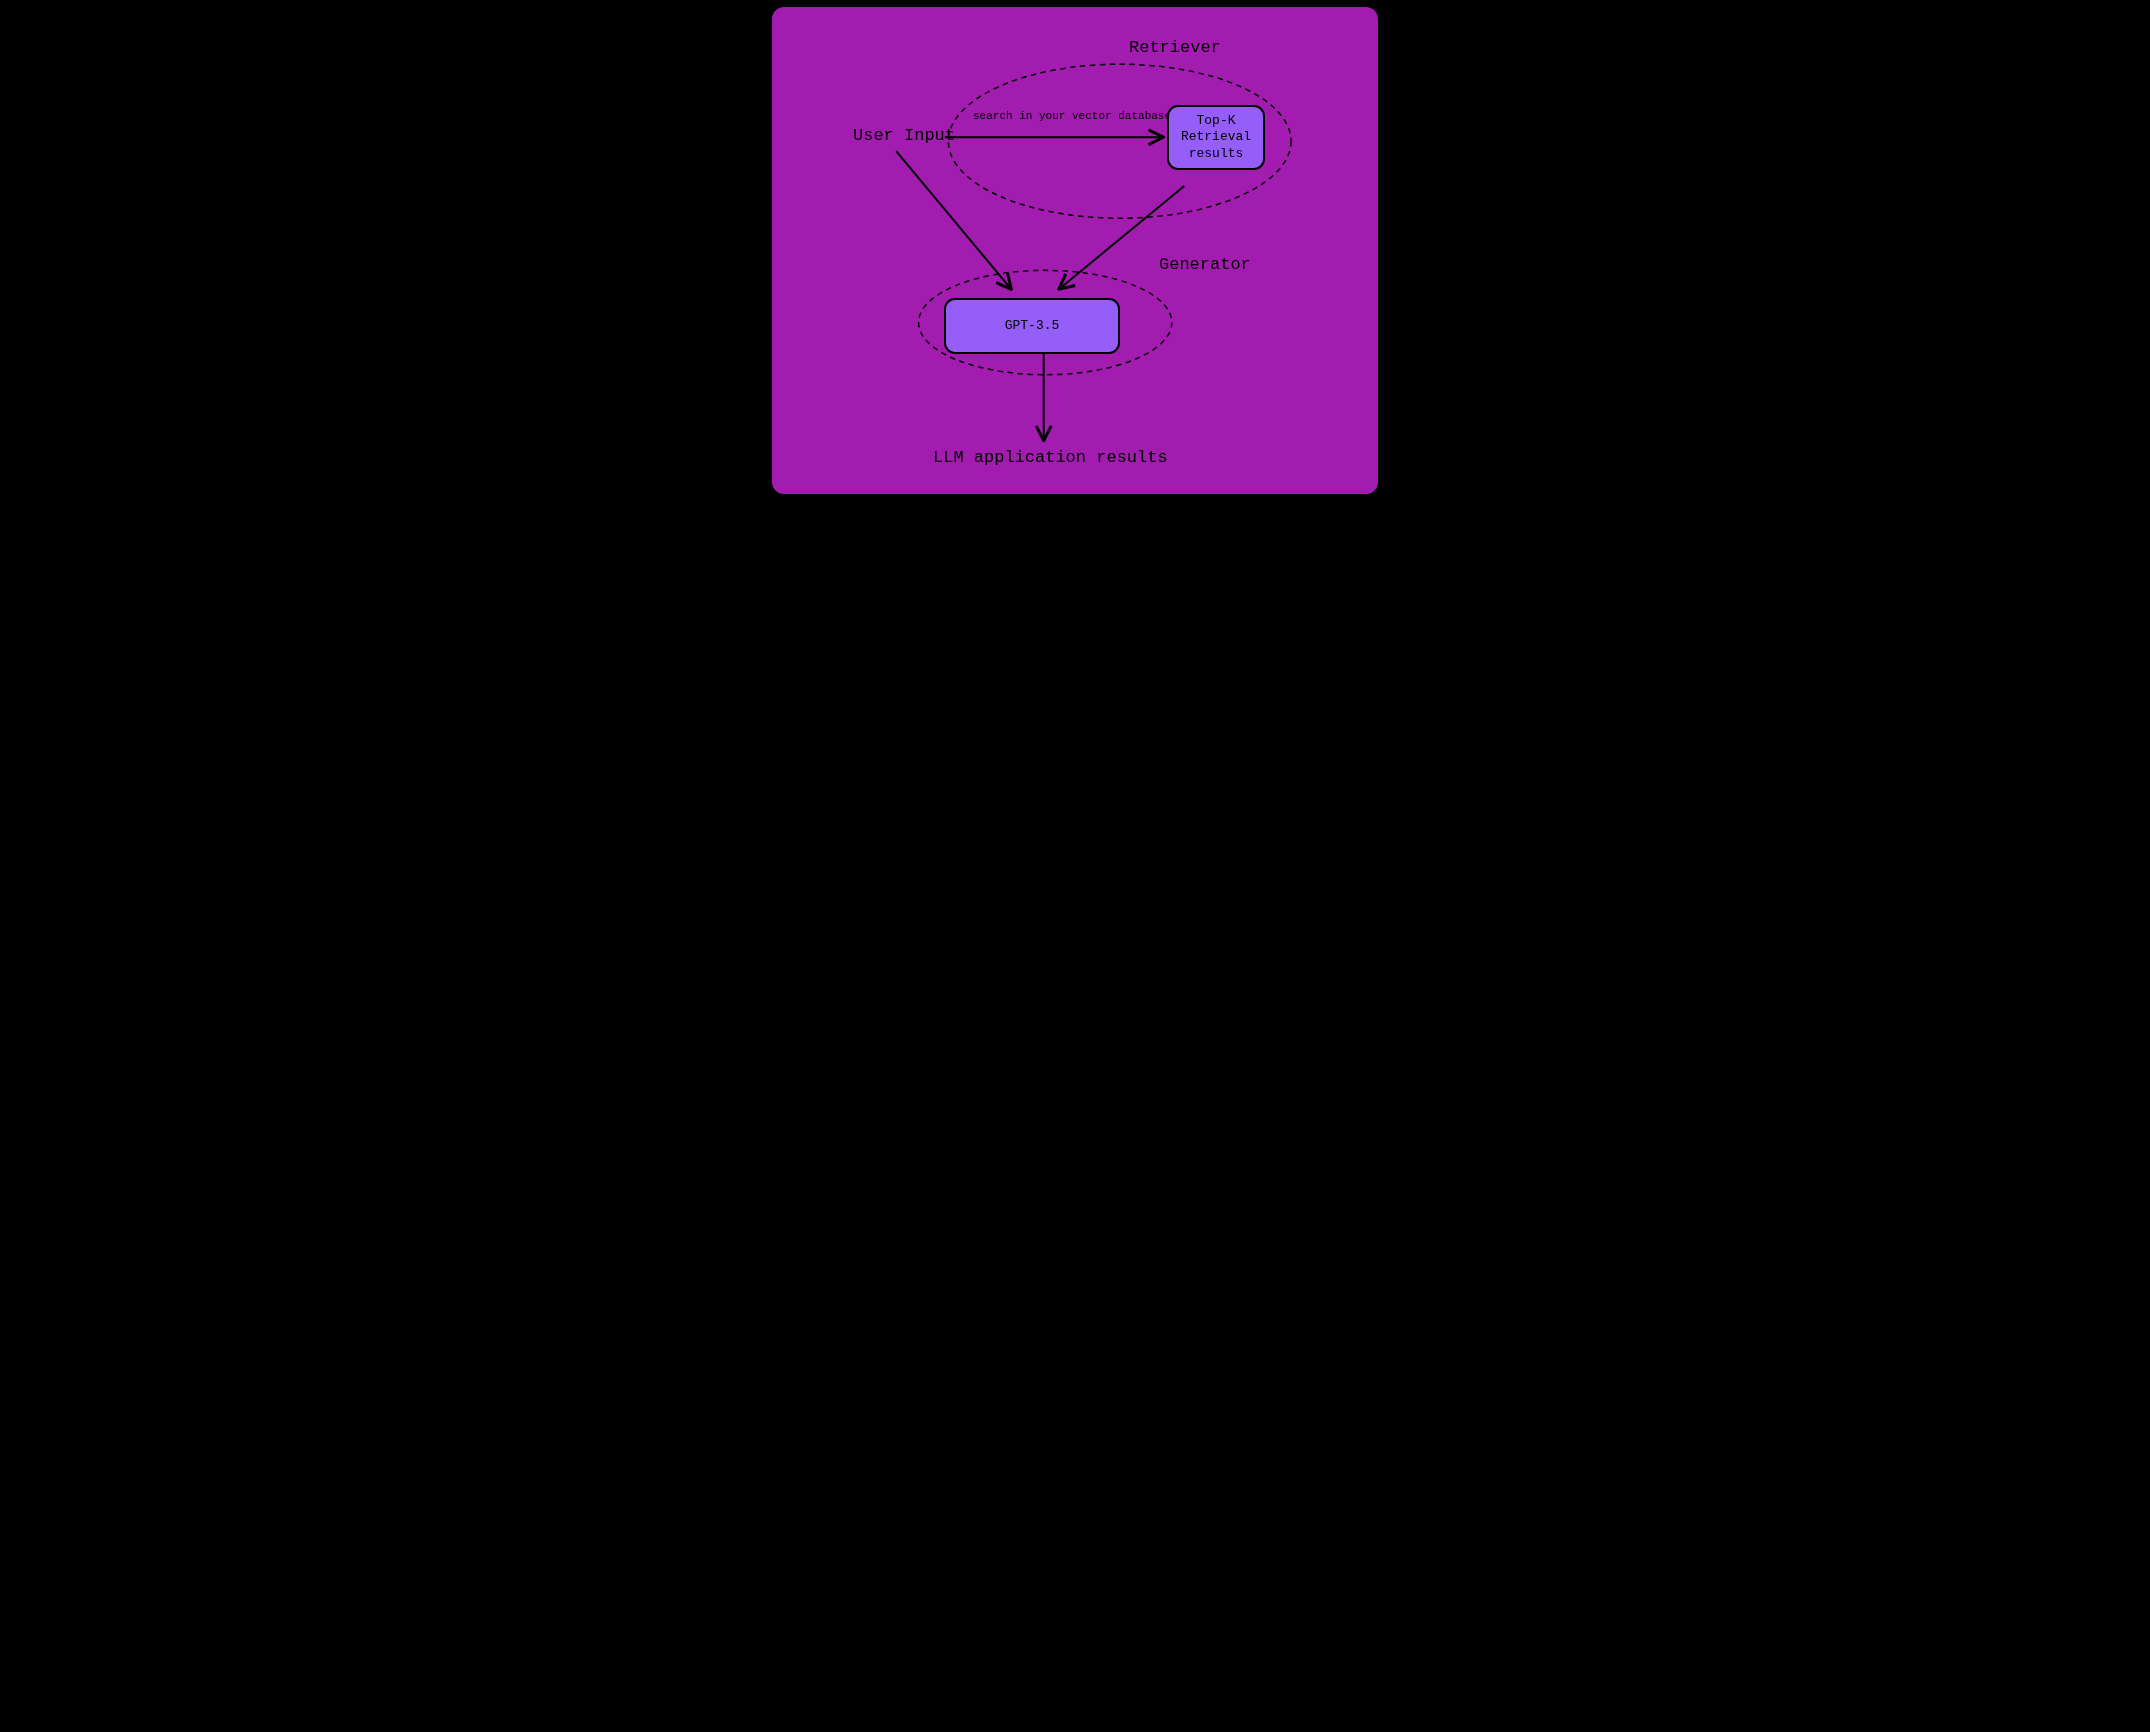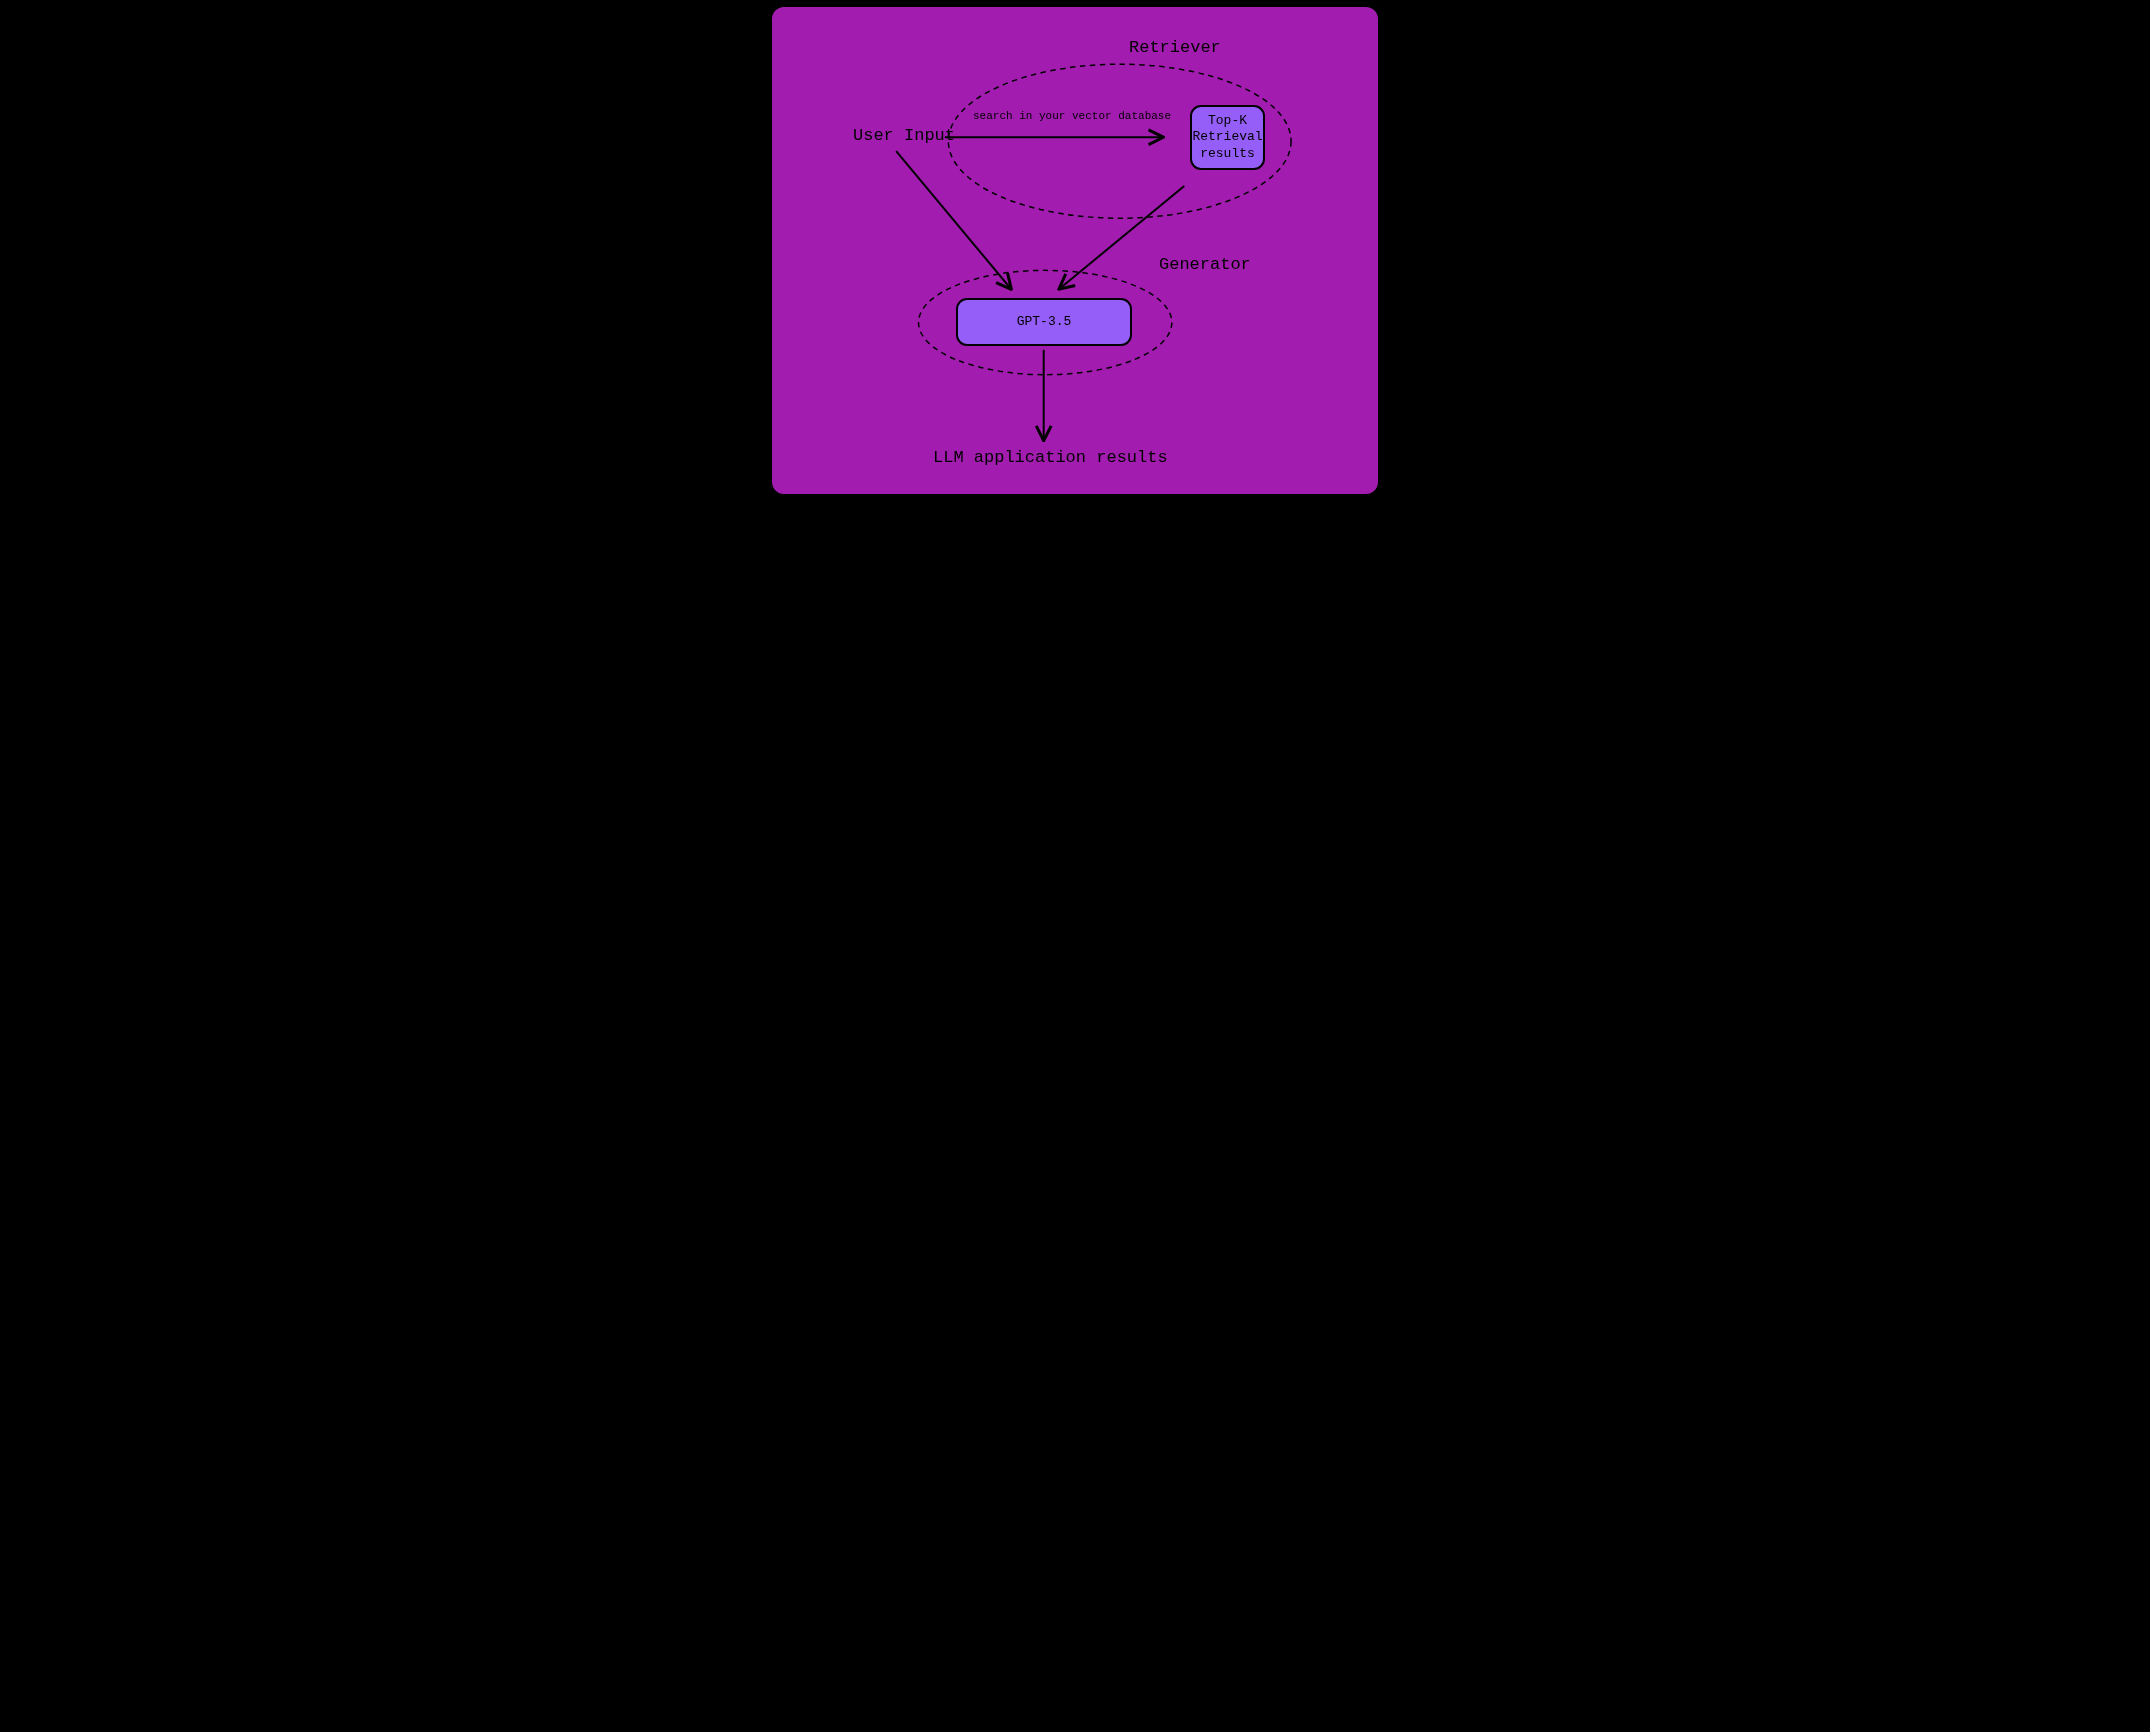--- a/index.html
+++ b/index.html
@@ -44,18 +44,18 @@
   <div class="lbl" style="left:357px;top:31px">Retriever</div>
 
   <div class="lbl" style="left:387px;top:248px">Generator</div>
 
   <div class="lbl" style="left:81px;top:119px">User Input</div>
 
   <div class="lbl small" style="left:201px;top:103px">search in your vector database</div>
 
   <div class="lbl" style="left:161px;top:441px">LLM application results</div>
 
-  <div class="node" style="left:418px;top:98px;width:75px;height:65px">Top-K<br>Retrieval<br>results</div>
+  <div class="node" style="left:395px;top:98px;width:98px;height:65px">Top-K<br>Retrieval<br>results</div>
 
-  <div class="node" style="left:184px;top:291px;width:176px;height:48px">GPT-3.5</div>
+  <div class="node" style="left:172px;top:291px;width:176px;height:56px">GPT-3.5</div>
 
 </div>
 
 
 </body></html>

